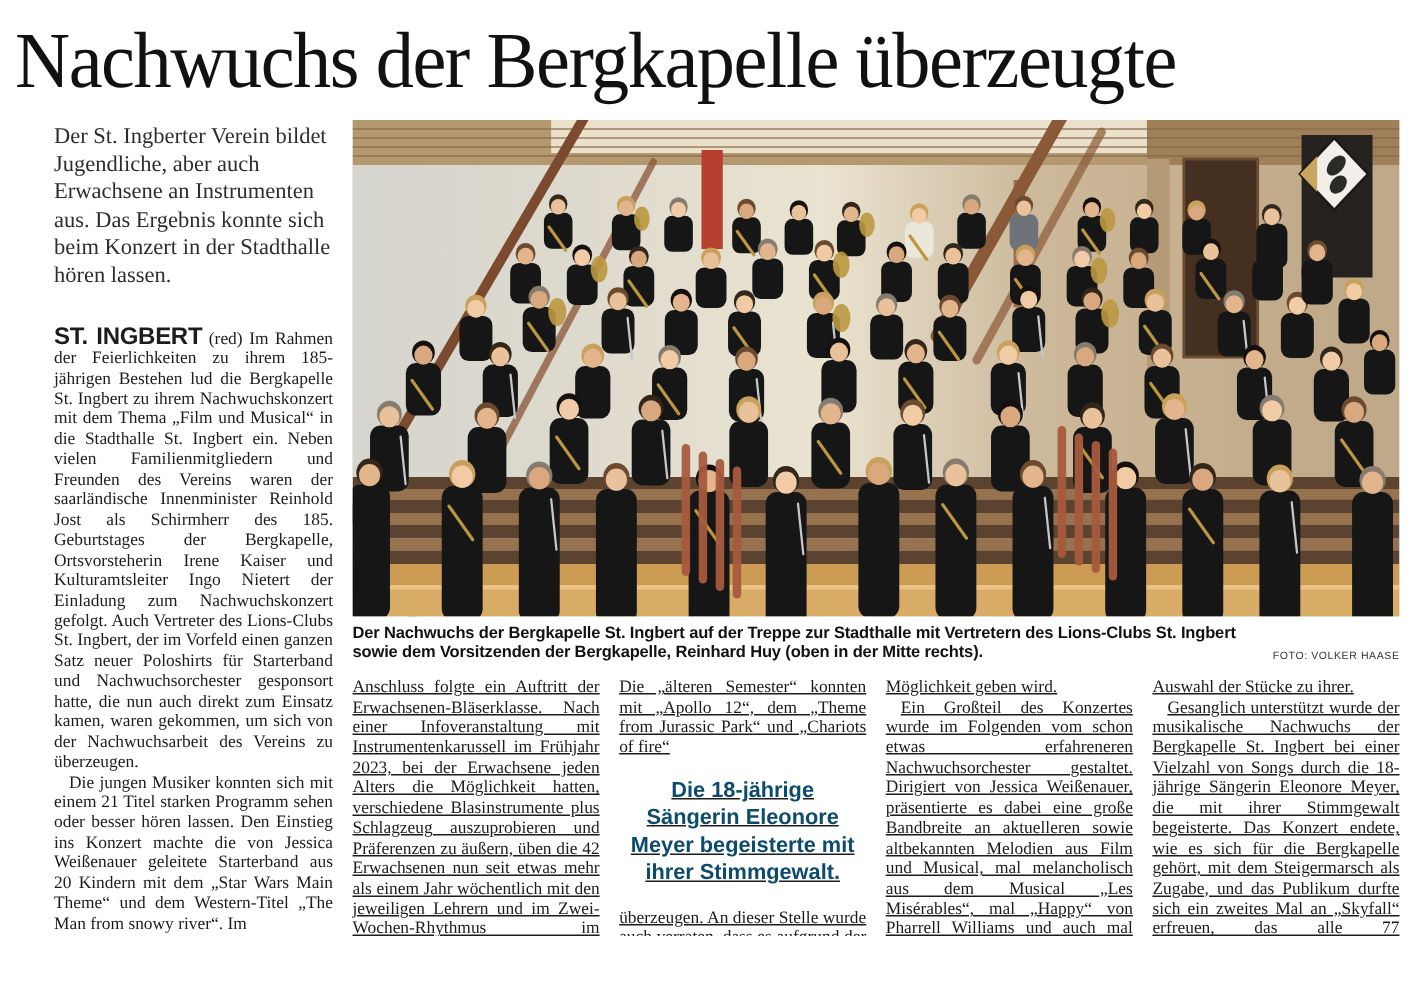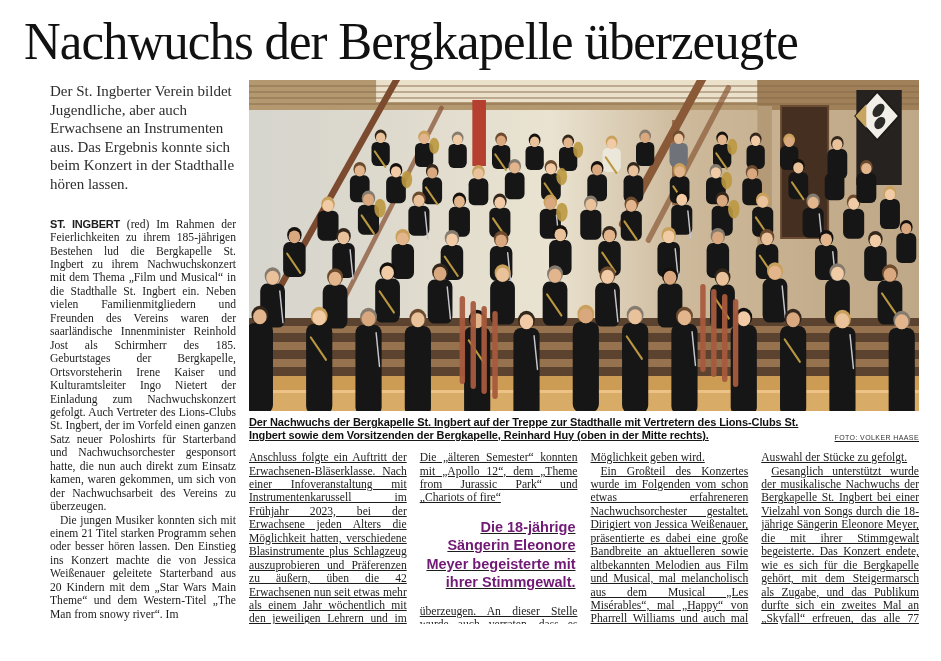--- a/index.html
+++ b/index.html
@@ -1,21 +1,21 @@
 <!DOCTYPE html>
 <html lang="de"><head>
 <meta charset="utf-8">
 <style>
   * { margin:0; padding:0; box-sizing:border-box; }
   html,body { background:#ffffff; }
   body {
     width:941px; height:661px; overflow:hidden; position:relative;
     font-family:"Liberation Serif", serif; color:#1a1a1a;
   }
-  .page { width:941px; height:624px; padding:0 22px; overflow:hidden; }
+  .page { width:941px; height:624px; padding:0 8px; overflow:hidden; }
 
   h1.headline {
     font-family:"Liberation Serif", serif; font-weight:400;
     font-size:53px; line-height:1.02; letter-spacing:-1px;
     white-space:nowrap; margin:14px 0 12px 2px; color:#111;
     transform:scaleX(0.96); transform-origin:left center;
   }
 
   .content-row { display:flex; gap:13px; align-items:flex-start;margin-left:28px; }
 
@@ -26,51 +26,50 @@
     margin:2px 0 24px 0;
   }
   .body-text {
     font-size:11.6px; line-height:13.45px; text-align:justify;
     hyphens:auto; -webkit-hyphens:auto; overflow-wrap:break-word;
     color:#1c1c1c;
   }
   .body-text p.indent { text-indent:10px; }
   .dateline {
     font-family:"Liberation Sans", sans-serif; font-weight:bold;
-    font-size:11px; letter-spacing:-0.2px;
+    font-size:16px; letter-spacing:-0.2px;
   }
 
   
   .main-col { flex:1 1 auto; min-width:0; }
   figure.photo-figure { margin:0; }
   .photo-wrap { width:100%; height:331px; overflow:hidden; background:#d6d5ce; }
   .photo-wrap svg { display:block; width:100%; height:100%; }
 
   .caption-row {
     display:flex; align-items:flex-end; gap:2px;
     margin:5px 0 9px 0;
-    text-decoration:underline;
   }
   .caption {
     font-family:"Liberation Sans", sans-serif; font-weight:bold;
     font-size:11px; line-height:13px; color:#111; flex:1 1 auto;
     letter-spacing:-0.1px;
   }
   .credit {
     font-family:"Liberation Sans", sans-serif; font-size:7px;
     color:#333; white-space:nowrap; letter-spacing:0.4px; padding-bottom:1px;
   }
 
   .bottom-cols { display:flex; gap:13px; }
   .bottom-cols .col { flex:1 1 0; min-width:0;text-decoration:underline; }
 
   .pull-quote {
     font-family:"Liberation Sans", sans-serif; font-weight:bold;
-    font-size:14.5px; line-height:18.5px; text-align:right;
-    color:#701a75; margin:13px 2px 13px 2px; text-indent:0;
+    font-size:14.5px; line-height:18.5px; text-align:center;
+    color:#0c4a6e; margin:13px 2px 13px 2px; text-indent:0;
   }
 </style>
 </head>
 <body>
 
 <div class="page">
 
   <h1 class="headline">Nachwuchs der Bergkapelle überzeugte</h1>
 
   <div class="content-row">
@@ -466,20 +465,20 @@
         <div class="col">
           <p>Die „älteren Semester“ konnten mit „Apollo 12“, dem „Theme from Jurassic Park“ und „Chariots of fire“</p>
           <p class="pull-quote">Die 18-jährige Sängerin Eleonore Meyer begeisterte mit ihrer Stimmgewalt.</p>
           <p>überzeugen. An dieser Stelle wurde auch verraten, dass es aufgrund der großen Resonanz im nächsten Satz eine Neuauflage der Erwachsenen-</p>
         </div>
         <div class="col">
           <p>Möglichkeit geben wird.</p>
           <p class="indent">Ein Großteil des Konzertes wurde im Folgenden vom schon etwas erfahreneren Nachwuchsorchester gestaltet. Dirigiert von Jessica Weißenauer, präsentierte es dabei eine große Bandbreite an aktuelleren sowie altbekannten Melodien aus Film und Musical, mal melancholisch aus dem Musical „Les Misérables“, mal „Happy“ von Pharrell Williams und auch mal actiongeladen mit der Titelmelodie aus dem Film „Mission Impossible“, um nur eine kleine</p>
         </div>
         <div class="col">
-          <p>Auswahl der Stücke zu gefolgt.</p>
+          <p>Auswahl der Stücke zu ihrer.</p>
           <p class="indent">Gesanglich unterstützt wurde der musikalische Nachwuchs der Bergkapelle St. Ingbert bei einer Vielzahl von Songs durch die 18-jährige Sängerin Eleonore Meyer, die mit ihrer Stimmgewalt begeisterte. Das Konzert endete, wie es sich für die Bergkapelle gehört, mit dem Steigermarsch als Zugabe, und das Publikum durfte sich ein zweites Mal an „Skyfall“ erfreuen, das alle 77 Nachwuchsmusiker und -musikerinnen gemeinsam performten.</p>
         </div>
       </div>
 
     </div>
   </div>
 </div>
 
 </body></html>

